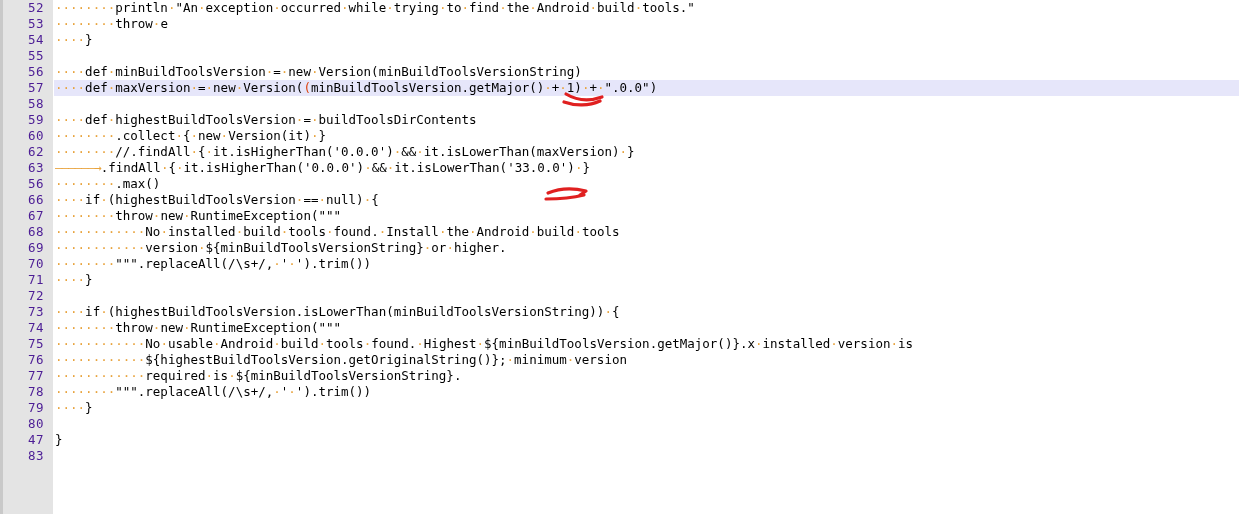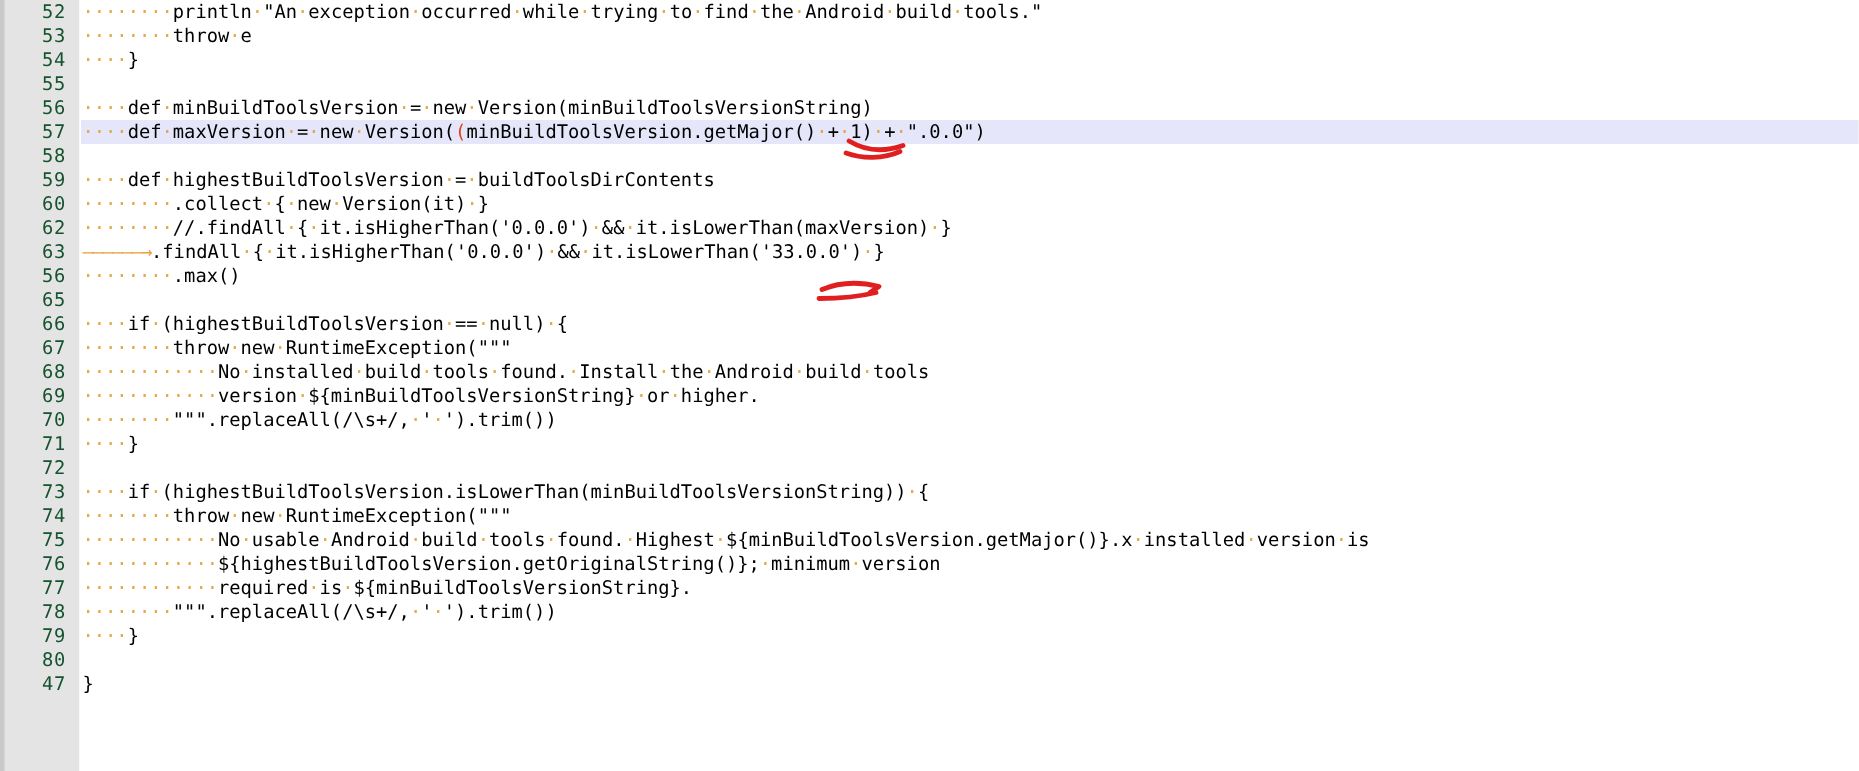--- a/index.html
+++ b/index.html
@@ -64,21 +64,21 @@
     top: 0;
     right: 0;
     height: 16px;
   }
   .lineno {
     position: absolute;
     left: 0;
     top: 0;
     width: 44px;
     text-align: right;
-    color: #14532d;
+    color: #4c1d95;
     font-size: 12.5px;
     letter-spacing: 0.5px;
   }
   .code {
     position: absolute;
     left: 55px;
     top: 0;
     color: #000000;
     font-size: 12.5px;
   }
@@ -113,37 +113,37 @@
       <div class="row"><div class="row-code-bg"></div><div class="lineno">54</div><div class="code"><span class="ws">····</span>}</div></div>
       <div class="row"><div class="row-code-bg"></div><div class="lineno">55</div><div class="code"></div></div>
       <div class="row"><div class="row-code-bg"></div><div class="lineno">56</div><div class="code"><span class="ws">····</span>def<span class="ws">·</span>minBuildToolsVersion<span class="ws">·</span>=<span class="ws">·</span>new<span class="ws">·</span>Version(minBuildToolsVersionString)</div></div>
       <div class="row hl"><div class="row-code-bg"></div><div class="lineno">57</div><div class="code"><span class="ws">····</span>def<span class="ws">·</span>maxVersion<span class="ws">·</span>=<span class="ws">·</span>new<span class="ws">·</span>Version(<span class="br-red">(</span>minBuildToolsVersion.getMajor()<span class="ws">·</span>+<span class="ws">·</span>1)<span class="ws">·</span>+<span class="ws">·</span>".0.0")</div></div>
       <div class="row"><div class="row-code-bg"></div><div class="lineno">58</div><div class="code"></div></div>
       <div class="row"><div class="row-code-bg"></div><div class="lineno">59</div><div class="code"><span class="ws">····</span>def<span class="ws">·</span>highestBuildToolsVersion<span class="ws">·</span>=<span class="ws">·</span>buildToolsDirContents</div></div>
       <div class="row"><div class="row-code-bg"></div><div class="lineno">60</div><div class="code"><span class="ws">········</span>.collect<span class="ws">·</span>{<span class="ws">·</span>new<span class="ws">·</span>Version(it)<span class="ws">·</span>}</div></div>
       <div class="row"><div class="row-code-bg"></div><div class="lineno">62</div><div class="code"><span class="ws">········</span>//.findAll<span class="ws">·</span>{<span class="ws">·</span>it.isHigherThan('0.0.0')<span class="ws">·</span>&amp;&amp;<span class="ws">·</span>it.isLowerThan(maxVersion)<span class="ws">·</span>}</div></div>
       <div class="row"><div class="row-code-bg"></div><div class="lineno">63</div><div class="code"><span class="tabarrow">——————→</span>.findAll<span class="ws">·</span>{<span class="ws">·</span>it.isHigherThan('0.0.0')<span class="ws">·</span>&amp;&amp;<span class="ws">·</span>it.isLowerThan('33.0.0')<span class="ws">·</span>}</div></div>
       <div class="row"><div class="row-code-bg"></div><div class="lineno">56</div><div class="code"><span class="ws">········</span>.max()</div></div>
-      <div class="row"><div class="row-code-bg"></div><div class="lineno">65</div><div class="code"></div></div>
       <div class="row"><div class="row-code-bg"></div><div class="lineno">66</div><div class="code"><span class="ws">····</span>if<span class="ws">·</span>(highestBuildToolsVersion<span class="ws">·</span>==<span class="ws">·</span>null)<span class="ws">·</span>{</div></div>
       <div class="row"><div class="row-code-bg"></div><div class="lineno">67</div><div class="code"><span class="ws">········</span>throw<span class="ws">·</span>new<span class="ws">·</span>RuntimeException("""</div></div>
       <div class="row"><div class="row-code-bg"></div><div class="lineno">68</div><div class="code"><span class="ws">············</span>No<span class="ws">·</span>installed<span class="ws">·</span>build<span class="ws">·</span>tools<span class="ws">·</span>found.<span class="ws">·</span>Install<span class="ws">·</span>the<span class="ws">·</span>Android<span class="ws">·</span>build<span class="ws">·</span>tools</div></div>
       <div class="row"><div class="row-code-bg"></div><div class="lineno">69</div><div class="code"><span class="ws">············</span>version<span class="ws">·</span>${minBuildToolsVersionString}<span class="ws">·</span>or<span class="ws">·</span>higher.</div></div>
       <div class="row"><div class="row-code-bg"></div><div class="lineno">70</div><div class="code"><span class="ws">········</span>""".replaceAll(/\s+/,<span class="ws">·</span>'<span class="ws">·</span>').trim())</div></div>
       <div class="row"><div class="row-code-bg"></div><div class="lineno">71</div><div class="code"><span class="ws">····</span>}</div></div>
       <div class="row"><div class="row-code-bg"></div><div class="lineno">72</div><div class="code"></div></div>
       <div class="row"><div class="row-code-bg"></div><div class="lineno">73</div><div class="code"><span class="ws">····</span>if<span class="ws">·</span>(highestBuildToolsVersion.isLowerThan(minBuildToolsVersionString))<span class="ws">·</span>{</div></div>
       <div class="row"><div class="row-code-bg"></div><div class="lineno">74</div><div class="code"><span class="ws">········</span>throw<span class="ws">·</span>new<span class="ws">·</span>RuntimeException("""</div></div>
       <div class="row"><div class="row-code-bg"></div><div class="lineno">75</div><div class="code"><span class="ws">············</span>No<span class="ws">·</span>usable<span class="ws">·</span>Android<span class="ws">·</span>build<span class="ws">·</span>tools<span class="ws">·</span>found.<span class="ws">·</span>Highest<span class="ws">·</span>${minBuildToolsVersion.getMajor()}.x<span class="ws">·</span>installed<span class="ws">·</span>version<span class="ws">·</span>is</div></div>
       <div class="row"><div class="row-code-bg"></div><div class="lineno">76</div><div class="code"><span class="ws">············</span>${highestBuildToolsVersion.getOriginalString()};<span class="ws">·</span>minimum<span class="ws">·</span>version</div></div>
       <div class="row"><div class="row-code-bg"></div><div class="lineno">77</div><div class="code"><span class="ws">············</span>required<span class="ws">·</span>is<span class="ws">·</span>${minBuildToolsVersionString}.</div></div>
       <div class="row"><div class="row-code-bg"></div><div class="lineno">78</div><div class="code"><span class="ws">········</span>""".replaceAll(/\s+/,<span class="ws">·</span>'<span class="ws">·</span>').trim())</div></div>
       <div class="row"><div class="row-code-bg"></div><div class="lineno">79</div><div class="code"><span class="ws">····</span>}</div></div>
       <div class="row"><div class="row-code-bg"></div><div class="lineno">80</div><div class="code"></div></div>
       <div class="row"><div class="row-code-bg"></div><div class="lineno">47</div><div class="code">}</div></div>
+      <div class="row"><div class="row-code-bg"></div><div class="lineno">83</div><div class="code"></div></div>
     </div>
 
   <svg class="annot" style="left:562px; top:86px;" width="60" height="22" viewBox="0 0 60 22">
     <path d="M4 8 C 14 14, 26 16, 40 11" stroke="#e02020" stroke-width="3.2" fill="none" stroke-linecap="round"></path>
     <path d="M2 16 C 13 20, 27 20, 38 15" stroke="#e02020" stroke-width="3.2" fill="none" stroke-linecap="round"></path>
   </svg>
 
   <svg class="annot" style="left:542px; top:182px;" width="60" height="22" viewBox="0 0 60 22">
     <path d="M6 11 C 18 6, 32 6, 44 9 L 38 13" stroke="#e02020" stroke-width="3.2" fill="none" stroke-linecap="round" stroke-linejoin="round"></path>
     <path d="M4 17 C 16 17, 30 16, 42 13" stroke="#e02020" stroke-width="3.2" fill="none" stroke-linecap="round"></path>

